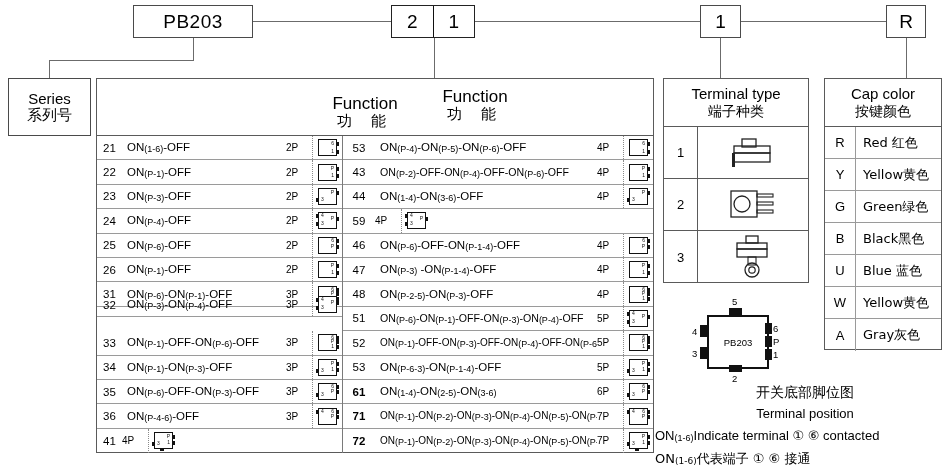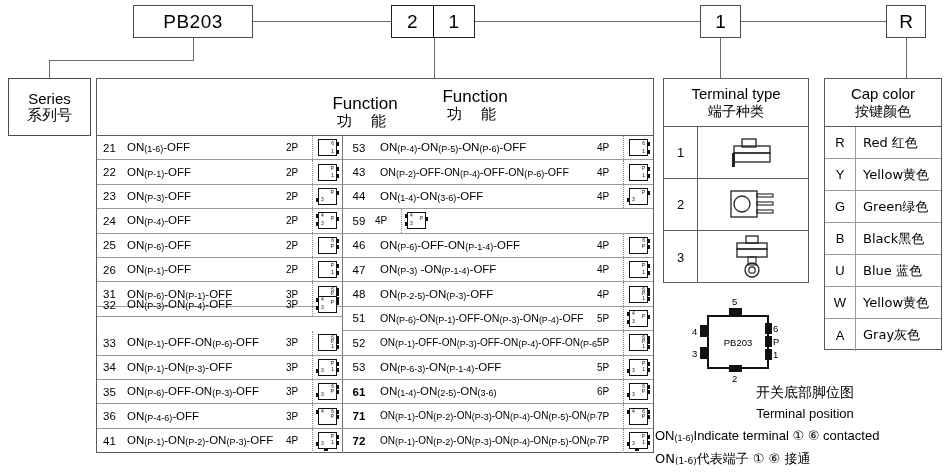--- a/index.html
+++ b/index.html
@@ -311,21 +311,20 @@
               <i style="right: 2px; top: 0px;">6</i>
               <b class="pd-r" style="top: 6px;"></b>
               <i style="right: 2px; top: 5px;">P</i>
               <b class="pd-l" style="top: 1px;"></b>
               <i style="left: 2px; top: 0px;">4</i>
             </div>
           </div>
         </div>
         <div class="frow last" style="top: 292.8px;">
           <div class="cell-no">41</div>
-          <div class="cell-fn">ON<span class="sub">(P-1)</span>-ON<span class="sub">(P-2)</span>-ON<span class="sub">(P-3)</span>-OFF</div>
           <div class="cell-p">4P</div>
           <div class="cell-ic">
             <div class="pin-ic">
               <b class="pd-r" style="top: 2px;"></b>
               <i style="right: 2px; top: 1px;">P</i>
               <b class="pd-r" style="top: 8px;"></b>
               <i style="right: 2px; top: 7px;">1</i>
               <b class="pd-l" style="top: 9px;"></b>
               <i style="left: 2px; top: 8px;">3</i>
               <b class="pd-b" style="left: 5px;"></b>

